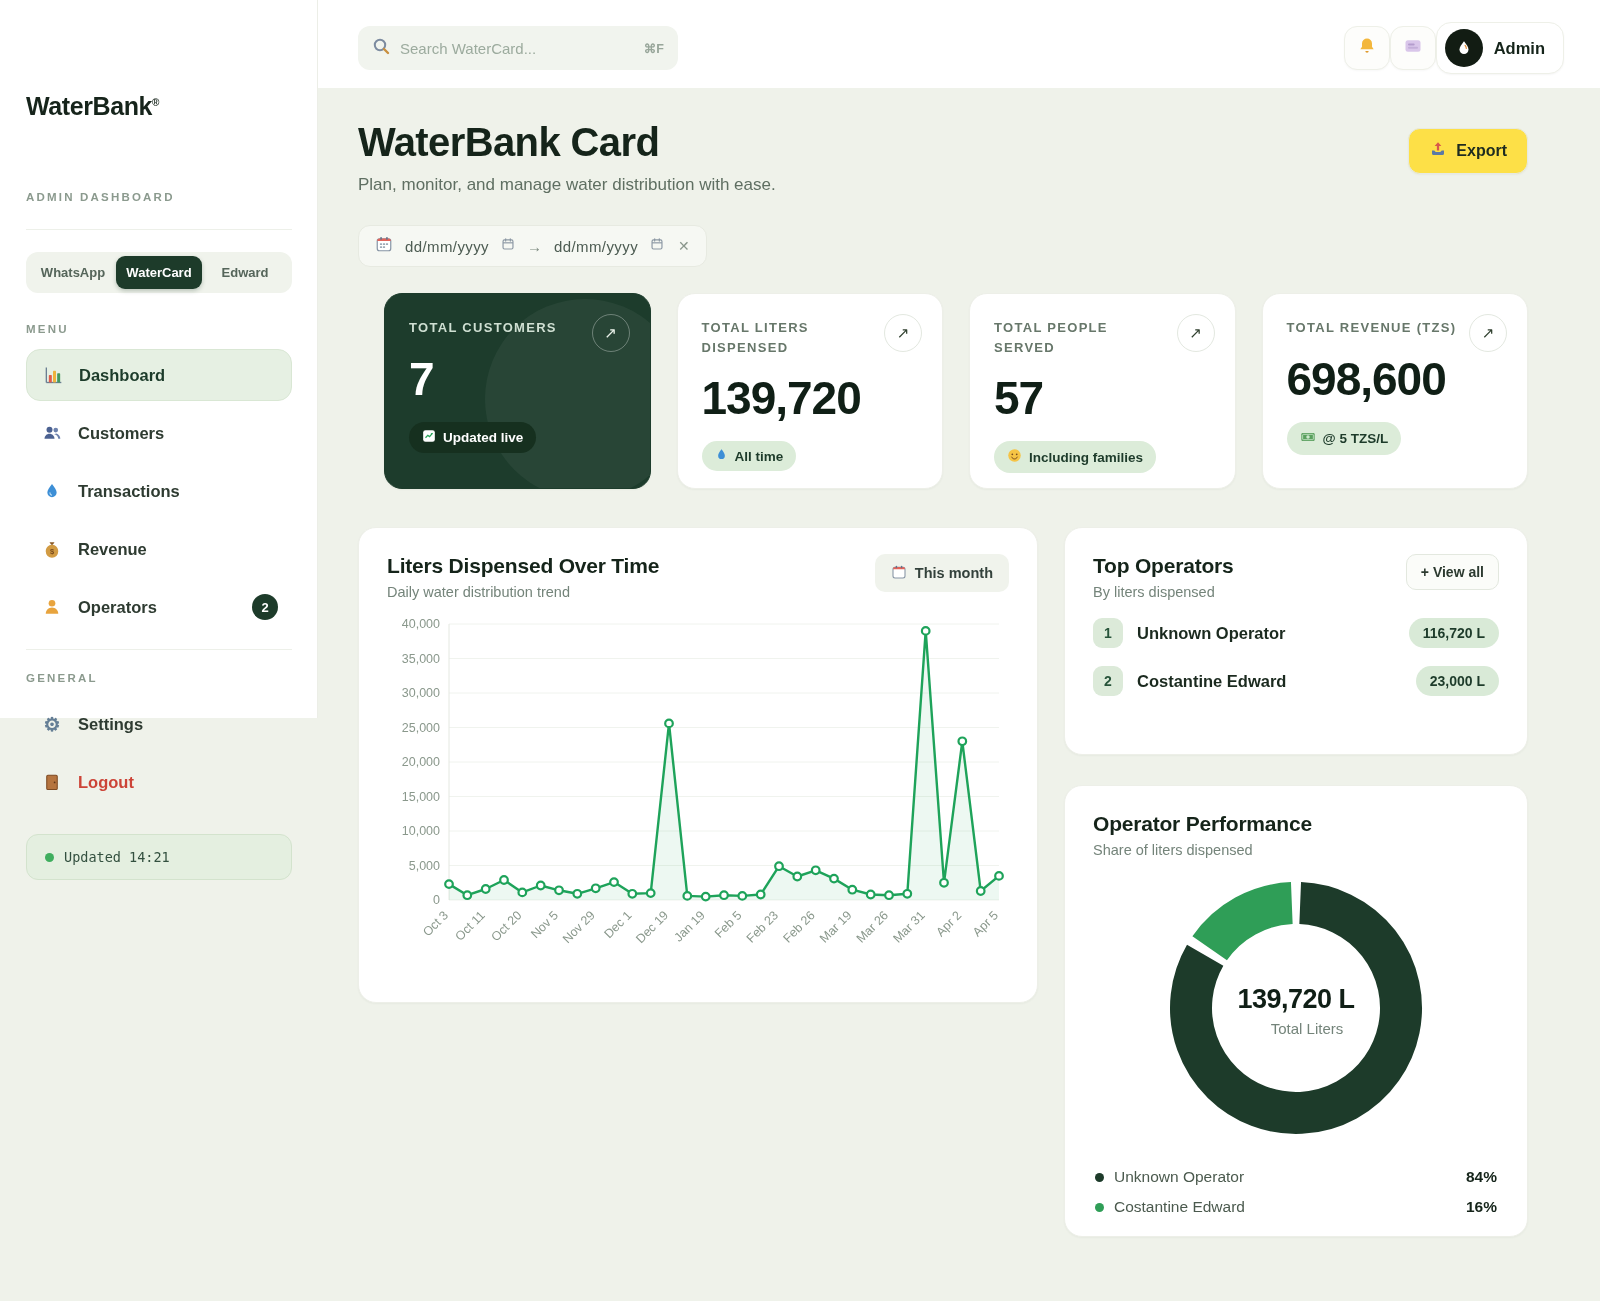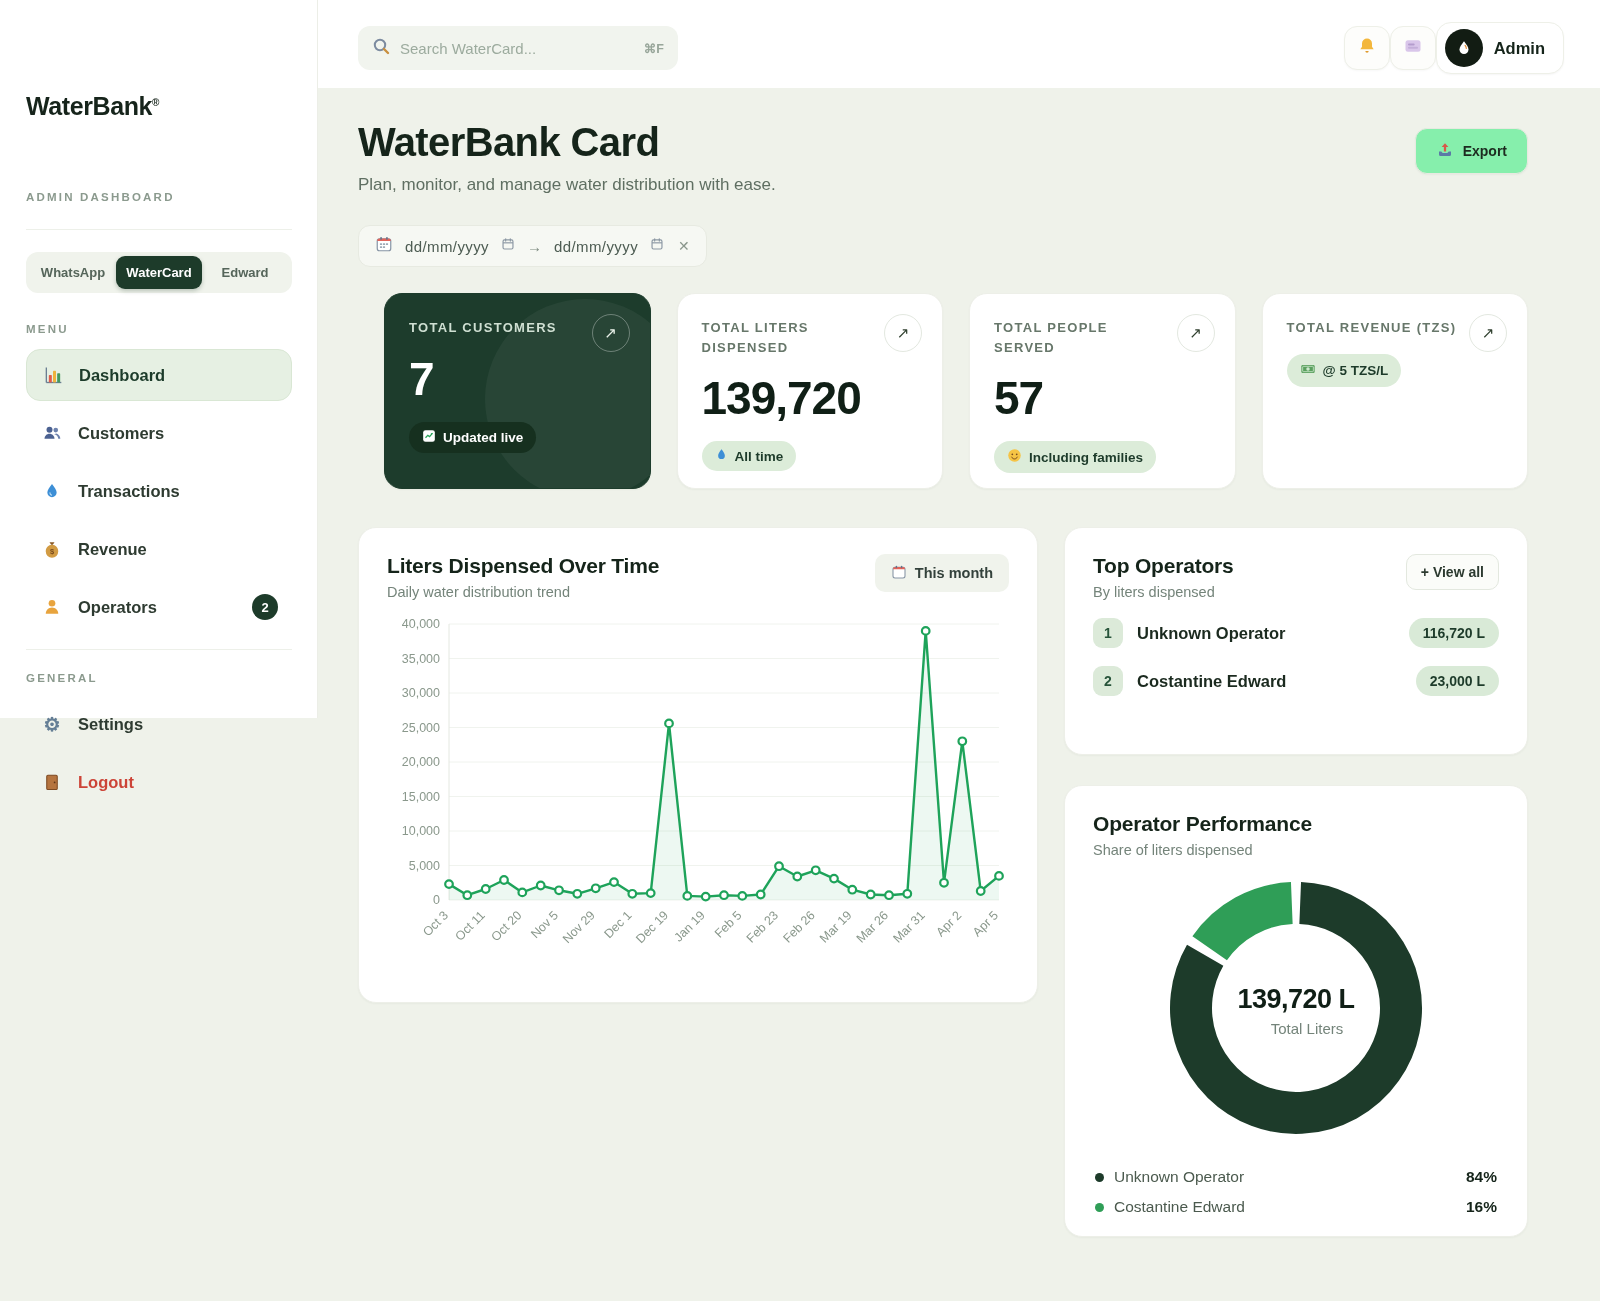--- a/index.html
+++ b/index.html
@@ -42,21 +42,21 @@
   .icon-btn { width:46px; height:44px; background:#fdfdfb; border:1px solid #eef0e8; border-radius:13px; display:flex; align-items:center; justify-content:center; box-shadow:0 1px 2px rgba(0,0,0,.03); cursor:pointer; }
   .admin-btn { height:52px; background:#fff; border:1px solid #eef0e8; border-radius:15px; display:flex; align-items:center; gap:11px; padding:0 18px 0 8px; box-shadow:0 1px 2px rgba(0,0,0,.04); cursor:pointer; }
   .logo-circle { width:38px; height:38px; border-radius:50%; background:#121c13; display:flex; align-items:center; justify-content:center; }
   .admin-name { font-size:16.5px; font-weight:800; color:#15241a; }
 
   
   .content { position:absolute; left:318px; top:88px; right:0; bottom:0; padding:32px 72px 0 40px; }
   .head-row { display:flex; justify-content:space-between; align-items:flex-start; }
   .page-title { font-size:40px; font-weight:800; letter-spacing:-0.6px; color:#15241a; }
   .page-sub { font-size:17px; color:#5f6f62; margin-top:10px; }
-  .export-btn { display:flex; align-items:center; gap:9px; background:#86efac; border:1px solid #e7eae1; border-radius:12px; height:46px; padding:0 20px; font-weight:700; font-size:14px; color:#1d2b20; box-shadow:0 1px 2px rgba(0,0,0,.04); margin-top:8px; cursor:pointer; }
+  .export-btn { display:flex; align-items:center; gap:9px; background:#fde047; border:1px solid #e7eae1; border-radius:12px; height:46px; padding:0 20px; font-weight:700; font-size:16px; color:#1d2b20; box-shadow:0 1px 2px rgba(0,0,0,.04); margin-top:8px; cursor:pointer; }
 
   .date-filter { margin-top:30px; display:inline-flex; align-items:center; gap:12px; background:#f6f8f3; border:1px solid #e7eae1; border-radius:12px; height:42px; padding:0 16px; }
   .date-val { font-size:15px; color:#4d5c52; letter-spacing:.4px; cursor:pointer; }
   .df-arrow { color:#7d8b80; font-size:15px; }
   .df-clear { color:#8a978c; font-size:14px; cursor:pointer; padding-left:2px; }
 
   .stats { margin-top:26px; display:grid; grid-template-columns:repeat(4,1fr); gap:26px;padding-left:26px; }
   .stat-card { position:relative; background:#fff; border:1px solid #edefe8; border-radius:18px; padding:24px; height:196px; overflow:hidden; box-shadow:0 1px 2px rgba(20,40,25,.04); }
   .stat-card.dark { background:#1d3c2c; border-color:#1d3c2c; }
   .stat-card.dark::after { content:""; position:absolute; width:200px; height:200px; border-radius:50%; background:rgba(255,255,255,.05); right:-35px; top:5px; }
@@ -185,20 +185,24 @@
         <span class="mi-icon">
           <svg width="18" height="18" viewBox="0 0 24 24">
               <rect x="5" y="3" width="14" height="19" rx="1.5" fill="#b5743f" stroke="#7d4a22" stroke-width="1.4"></rect>
               <circle cx="15.5" cy="12.5" r="1.2" fill="#5f3517"></circle>
             </svg>
         </span>
         <span>Logout</span>
       </div>
     </div>
 
+    <div class="updated-box mono">
+      <span class="status-dot"></span>
+      <span>Updated 14:21</span>
+    </div>
   </div>
 </div>
 
 <div class="topbar">
   <div class="search-pill">
     <span>
       <svg width="18" height="18" viewBox="0 0 18 18">
           <circle cx="8" cy="8" r="5.2" fill="none" stroke="#7c8ba0" stroke-width="2"></circle>
           <line x1="12" y1="12" x2="16" y2="16" stroke="#c98f3f" stroke-width="2.4" stroke-linecap="round"></line>
         </svg>
@@ -345,20 +349,21 @@
         </span>
         <span>Including families</span>
       </div>
     </div>
 
     <div class="stat-card">
       <div class="stat-label">TOTAL REVENUE (TZS)</div>
       <div class="circle-btn">
           <span>↗</span>
         </div>
+      <div class="stat-value">698,600</div>
       <div class="badge">
         <span>
           <svg width="16" height="16" viewBox="0 0 24 24">
               <rect x="2" y="6" width="20" height="12" rx="2" fill="#5aa05e"></rect>
               <rect x="4" y="8" width="16" height="8" rx="1" fill="none" stroke="#cde8cd" stroke-width="1.2"></rect>
               <circle cx="12" cy="12" r="2.6" fill="#cde8cd"></circle>
             </svg>
         </span>
         <span>@ 5 TZS/L</span>
       </div>

